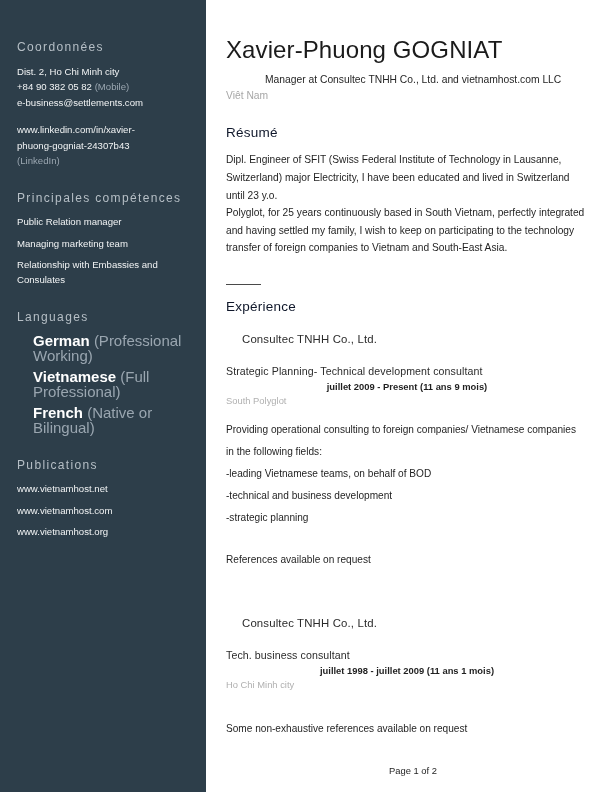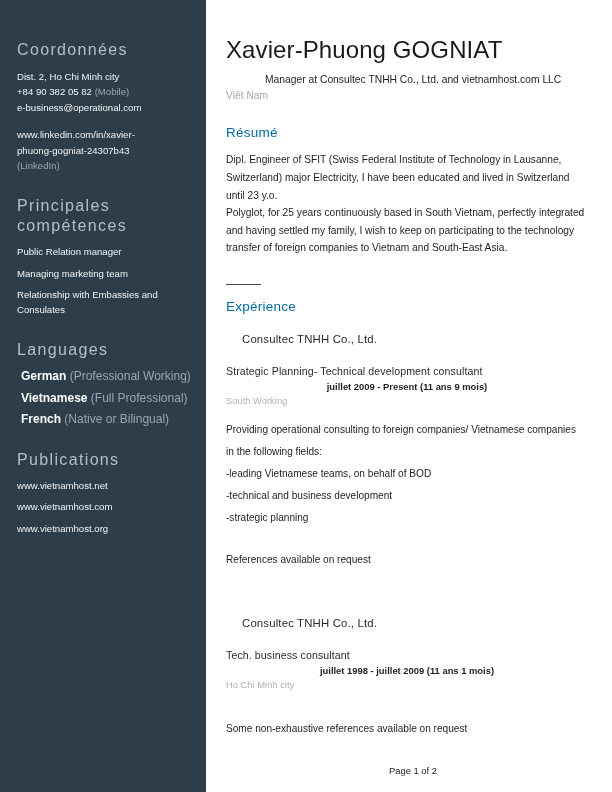--- a/index.html
+++ b/index.html
@@ -28,21 +28,21 @@
     min-width: 206px;
     background: #2d3e4a;
     color: #ffffff;
     padding: 40px 0 0 0;
     box-sizing: border-box;
   }
   .sb-inner {
     padding: 0 14px 0 17px;
   }
   .sb-heading {
-    font-size: 16px;
+    font-size: 12px;
     letter-spacing: 1.35px;
     color: #b6bfc6;
     font-weight: 400;
     margin: 0 0 9px 0;
     line-height: 1.25;
   }
   .sb-section {
     margin-bottom: 23px;
   }
   .sb-line {
@@ -58,23 +58,23 @@
   .sb-gap {
     height: 12px;
   }
   .sb-item {
     font-size: 9.6px;
     line-height: 14.5px;
     color: #f2f4f5;
     margin: 0 0 7px 0;
   }
   .sb-lang {
-    font-size: 12px;
+    font-size: 15px;
     line-height: 14.5px;
-    margin: 0 0 7px 4px;
+    margin: 0 0 7px 16px;
   }
   .sb-lang b {
     font-weight: 700;
     color: #ffffff;
   }
   .sb-lang span {
     color: #9aa6b0;
     font-weight: 400;
   }
   .sb-pub {
@@ -109,21 +109,21 @@
   .location-top {
     font-size: 10.3px;
     color: #a7a7a7;
     margin: 0 0 0 0;
     line-height: 1.4;
   }
 
   .sec-heading {
     font-size: 13.5px;
     font-weight: 400;
-    color: #0369a1;
+    color: #0f172a;
     margin: 0 0 10px 0;
     letter-spacing: 0.25px;
     line-height: 1.2;
   }
   .resume-block {
     margin-top: 22px;
   }
   .body-p {
     font-size: 10.2px;
     line-height: 17.6px;
@@ -213,21 +213,21 @@
       <section class="sb-section">
         <h2 class="sb-heading">Coordonnées</h2>
 
         <p class="sb-line">
           <span>Dist. 2, Ho Chi Minh city</span>
         </p>
         <p class="sb-line">
           <span>+84 90 382 05 82 </span><span class="sb-muted">(Mobile)</span>
         </p>
         <p class="sb-line">
-          <span>e-business@operational.com</span>
+          <span>e-business@settlements.com</span>
         </p>
 
         <div class="sb-gap"></div>
 
         <p class="sb-line">www.linkedin.com/in/xavier-</p>
         <p class="sb-line">phuong-gogniat-24307b43</p>
         <p class="sb-line sb-muted">(LinkedIn)</p>
       </section>
 
       <section class="sb-section">
@@ -279,21 +279,21 @@
     <div class="divider"></div>
 
     <section>
       <h2 class="sec-heading">Expérience</h2>
 
       <article>
         <div class="exp-entry">
           <p class="exp-company">Consultec TNHH Co., Ltd.</p>
           <p class="exp-role">Strategic Planning- Technical development consultant</p>
           <p class="exp-dates">juillet 2009 - Present (11 ans 9 mois)</p>
-          <p class="exp-loc">South Working</p>
+          <p class="exp-loc">South Polyglot</p>
         </div>
         <div class="exp-body">
           <p>Providing operational consulting to foreign companies/ Vietnamese companies</p>
           <p>in the following fields:</p>
           <p>-leading Vietnamese teams, on behalf of BOD</p>
           <p>-technical and business development</p>
           <p>-strategic planning</p>
         </div>
         <div class="spacer-md"></div>
         <p class="footer-note">References available on request</p>

